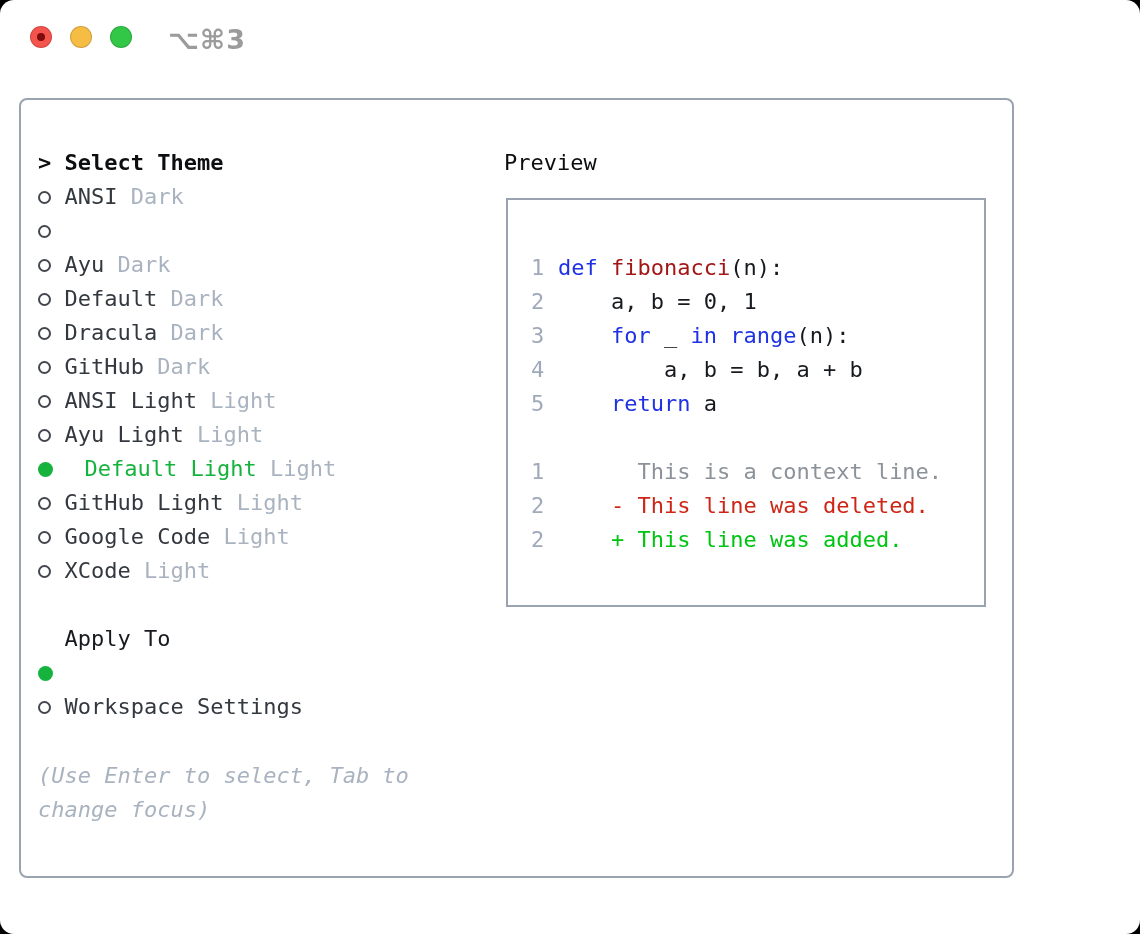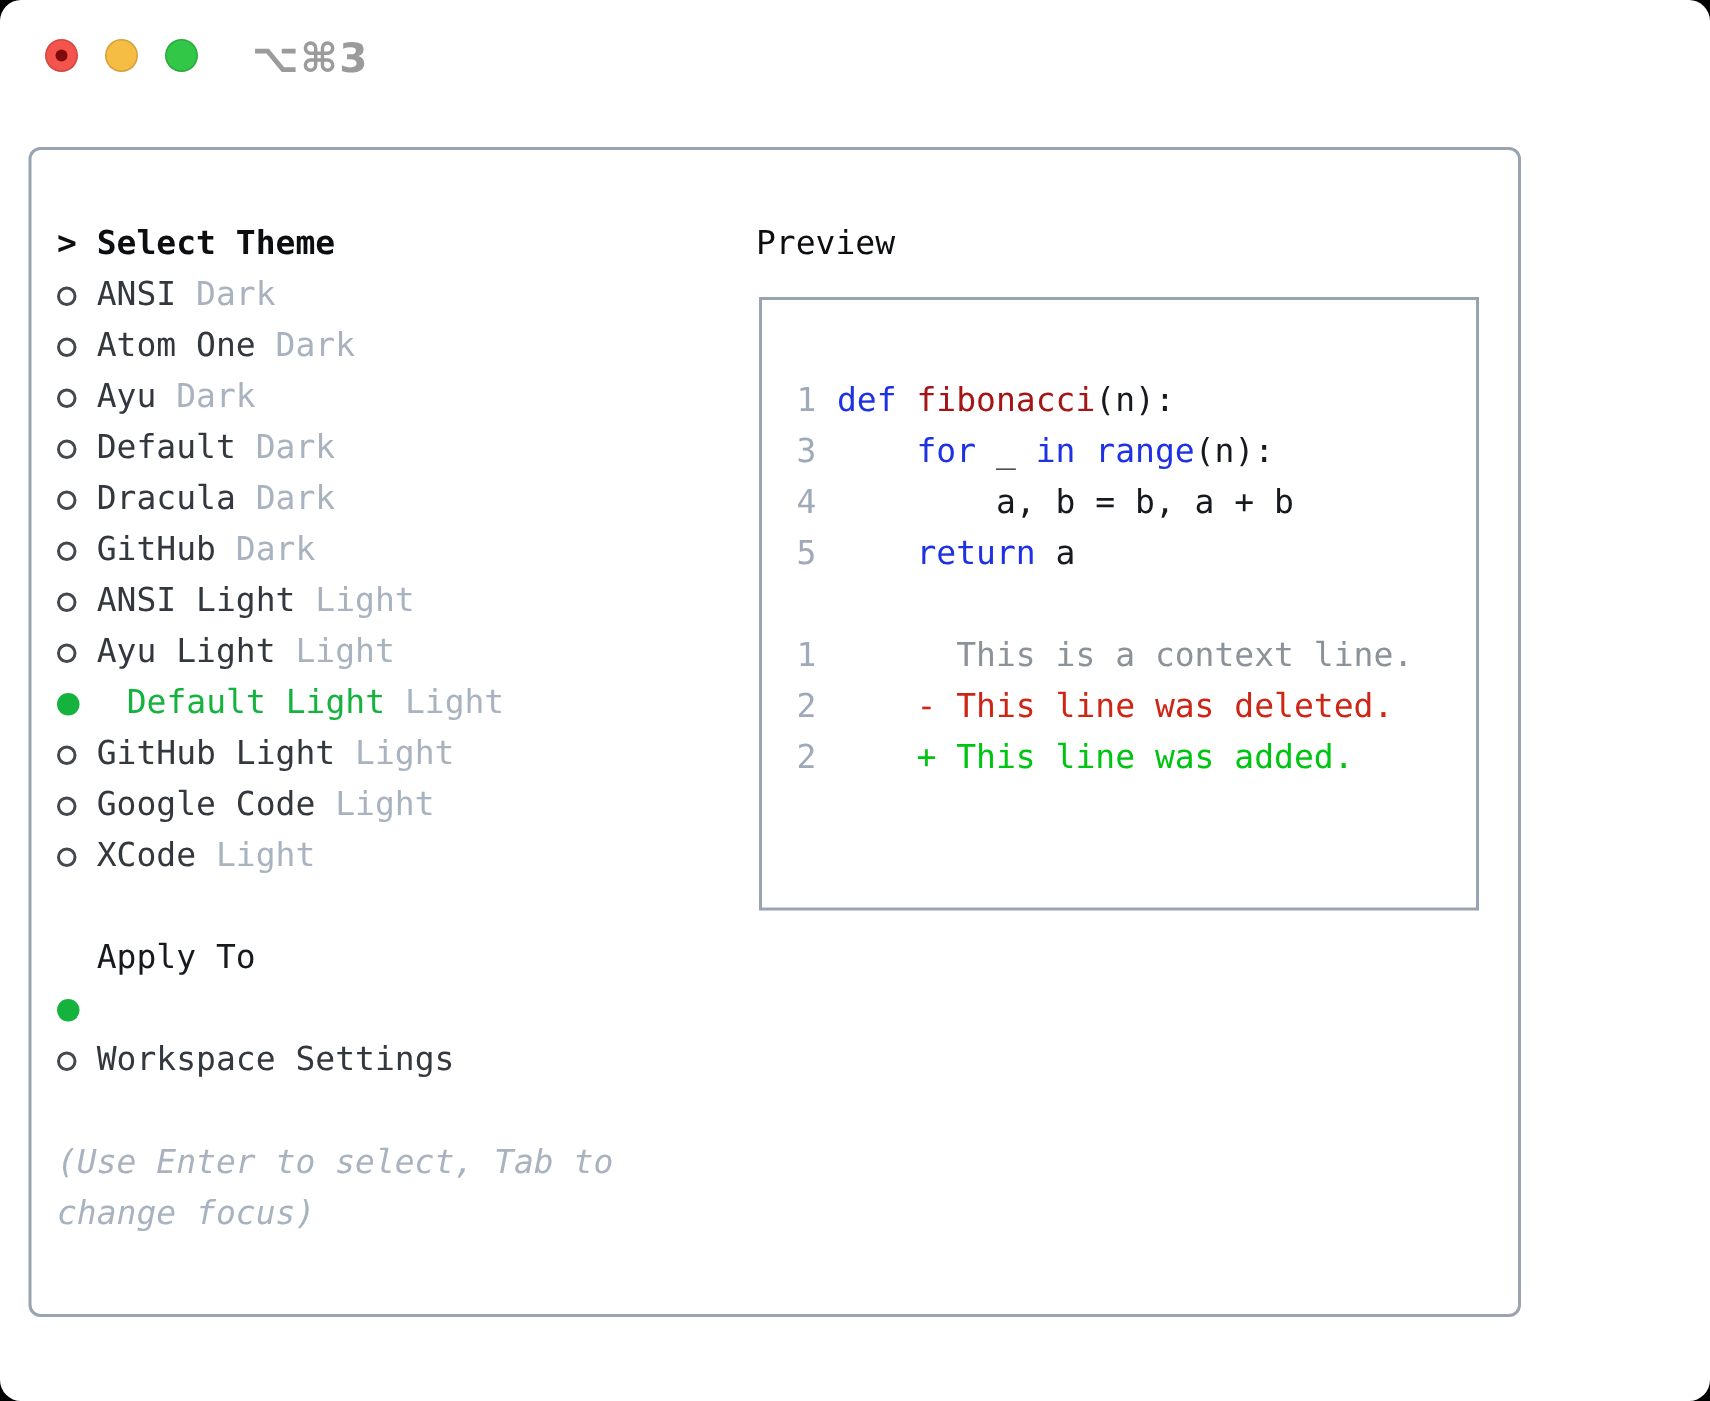--- a/index.html
+++ b/index.html
@@ -70,21 +70,21 @@
   <div class="mainbox">
 
     <div class="leftcol">
       <div class="row">
         <span class="pfx hdr">&gt;</span>
         <span class="lbl hdr">Select Theme</span>
       </div>
 
       <div id="theme-list">
           <div class="row"><span class="pfx"><span class="radio"></span></span><span class="lbl"><span class="dark">ANSI</span><span class="muted"> Dark</span></span></div>
-          <div class="row"><span class="pfx"><span class="radio"></span></span><span class="lbl"><span class="dark">Atom One</span><span class="muted"> Dark</span></span></div>
+          <div class="row"><span class="pfx"><span class="radio"></span></span></div>
           <div class="row"><span class="pfx"><span class="radio"></span></span><span class="lbl"><span class="dark">Ayu</span><span class="muted"> Dark</span></span></div>
           <div class="row"><span class="pfx"><span class="radio"></span></span><span class="lbl"><span class="dark">Default</span><span class="muted"> Dark</span></span></div>
           <div class="row"><span class="pfx"><span class="radio"></span></span><span class="lbl"><span class="dark">Dracula</span><span class="muted"> Dark</span></span></div>
           <div class="row"><span class="pfx"><span class="radio"></span></span><span class="lbl"><span class="dark">GitHub</span><span class="muted"> Dark</span></span></div>
           <div class="row"><span class="pfx"><span class="radio"></span></span><span class="lbl"><span class="dark">ANSI Light</span><span class="muted"> Light</span></span></div>
           <div class="row"><span class="pfx"><span class="radio"></span></span><span class="lbl"><span class="dark">Ayu Light</span><span class="muted"> Light</span></span></div>
           <div class="row"><span class="pfx"><span class="radio sel"></span></span><span class="lbl"><span class="green">Default Light</span><span class="muted"> Light</span></span></div>
           <div class="row"><span class="pfx"><span class="radio"></span></span><span class="lbl"><span class="dark">GitHub Light</span><span class="muted"> Light</span></span></div>
           <div class="row"><span class="pfx"><span class="radio"></span></span><span class="lbl"><span class="dark">Google Code</span><span class="muted"> Light</span></span></div>
           <div class="row"><span class="pfx"><span class="radio"></span></span><span class="lbl"><span class="dark">XCode</span><span class="muted"> Light</span></span></div>
@@ -105,20 +105,21 @@
       <div class="spacer"></div>
 
       <div class="hint">(Use Enter to select, Tab to change focus)</div>
     </div>
 
     <div class="rightcol">
       <div class="prev-hdr">Preview</div>
       <div class="preview-box">
         <div id="preview-code">
             <div class="cline"><span class="ln">1</span><span class="kw">def</span><span class="pl"> </span><span class="fn">fibonacci</span><span class="pl">(n):</span></div>
+            <div class="cline"><span class="ln">2</span><span class="pl">    a, b = 0, 1</span></div>
             <div class="cline"><span class="ln">3</span><span class="pl">    </span><span class="kw">for</span><span class="pl"> _ </span><span class="kw">in</span><span class="pl"> </span><span class="kw">range</span><span class="pl">(n):</span></div>
             <div class="cline"><span class="ln">4</span><span class="pl">        a, b = b, a + b</span></div>
             <div class="cline"><span class="ln">5</span><span class="pl">    </span><span class="kw">return</span><span class="pl"> a</span></div>
             <div class="cline"><span class="ln"></span></div>
             <div class="cline"><span class="ln">1</span><span class="ctx">      This is a context line.</span></div>
             <div class="cline"><span class="ln">2</span><span class="del">    - This line was deleted.</span></div>
             <div class="cline"><span class="ln">2</span><span class="add">    + This line was added.</span></div>
           </div>
       </div>
     </div>

